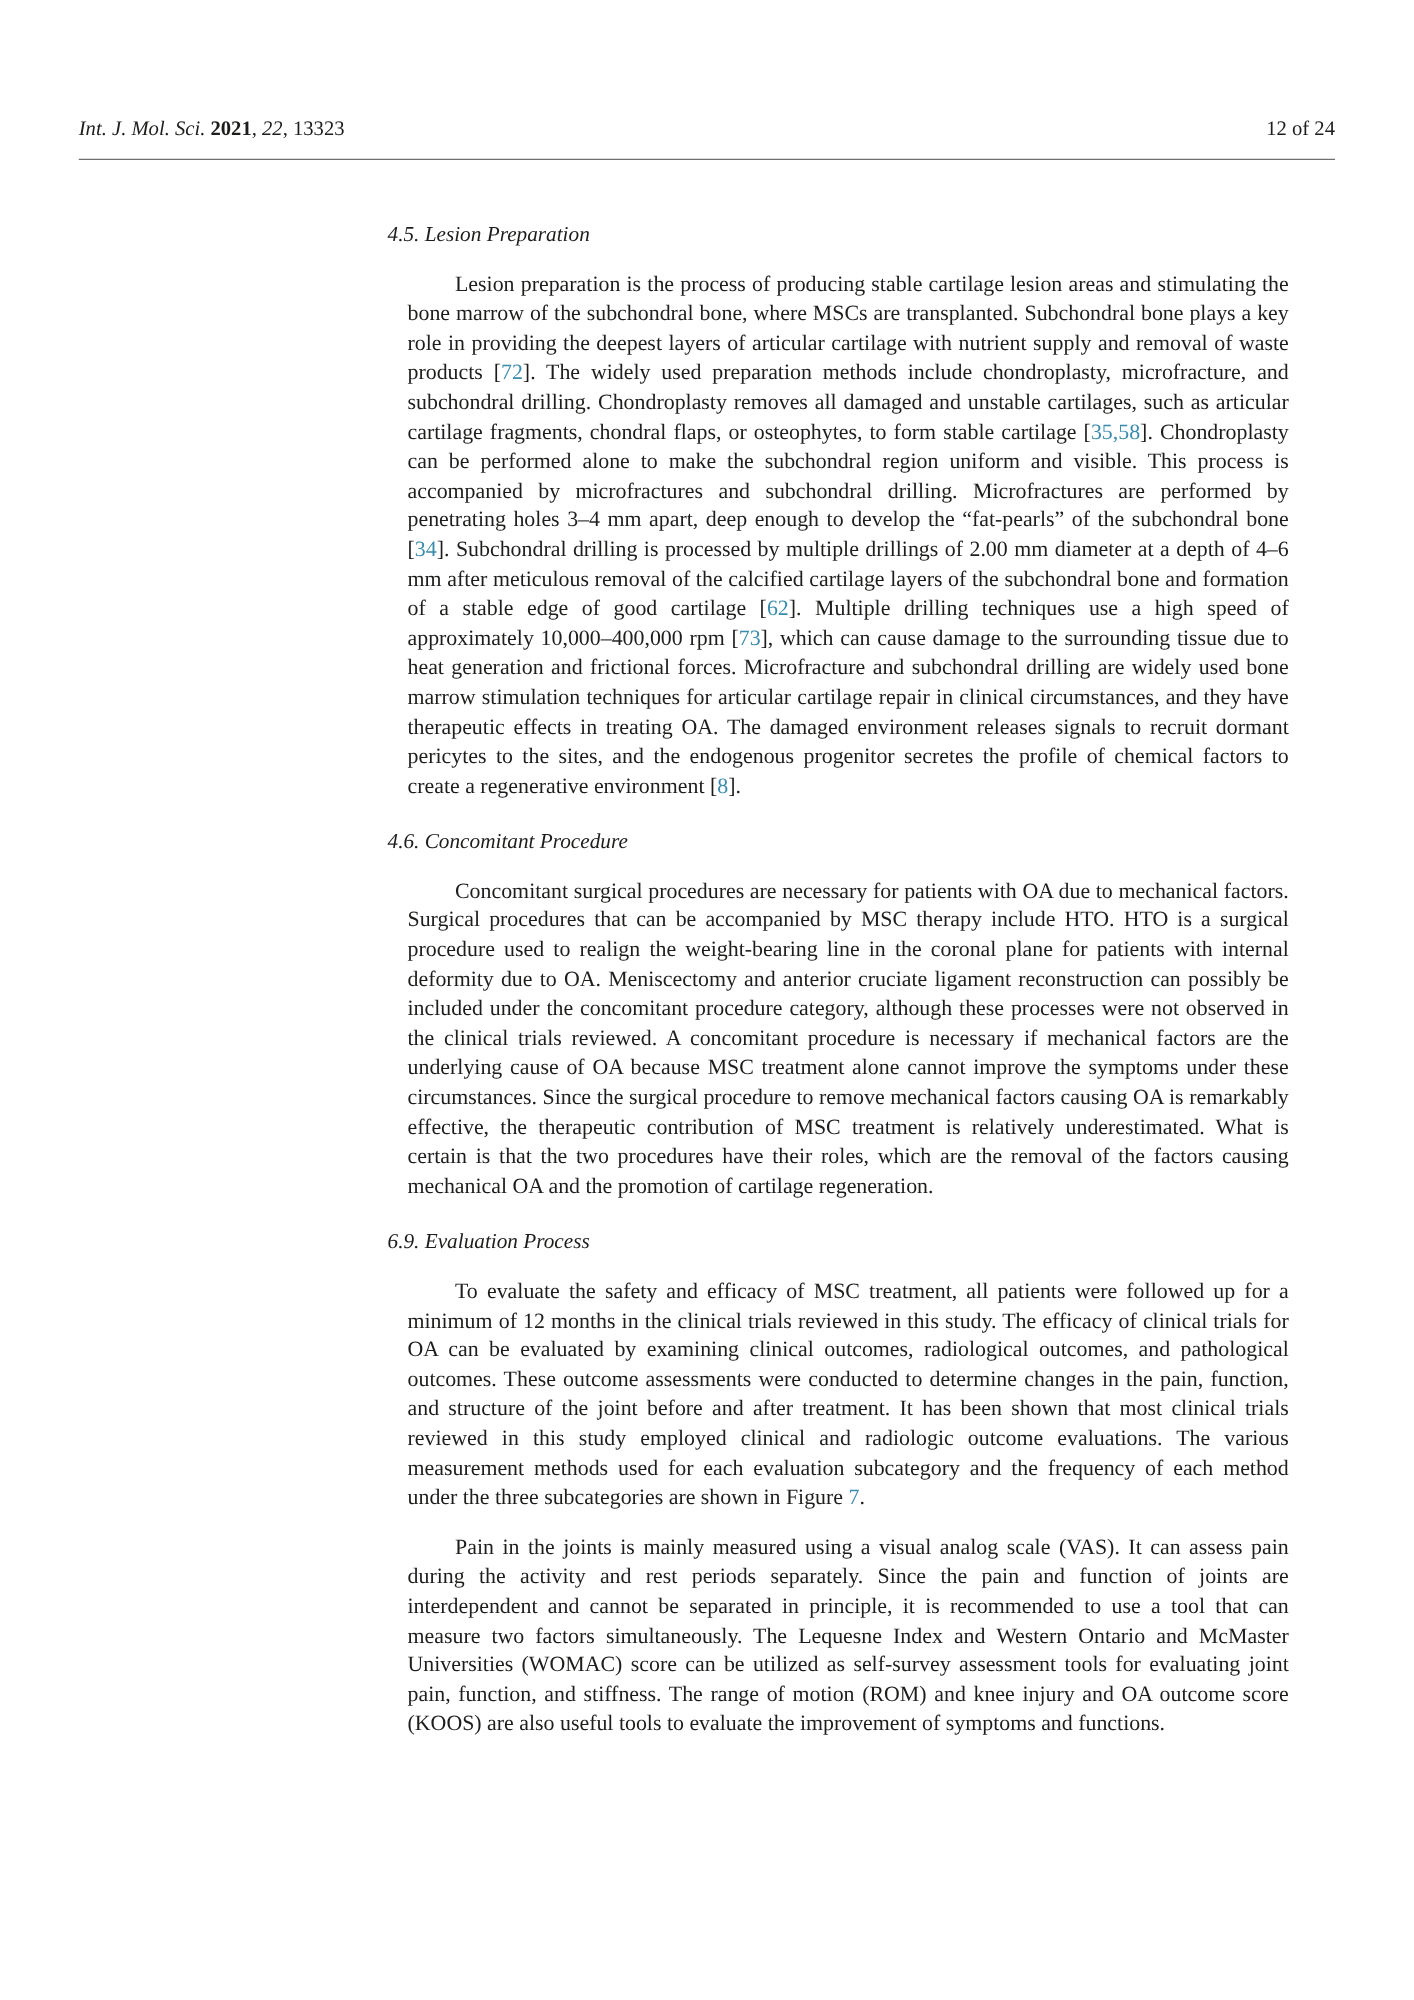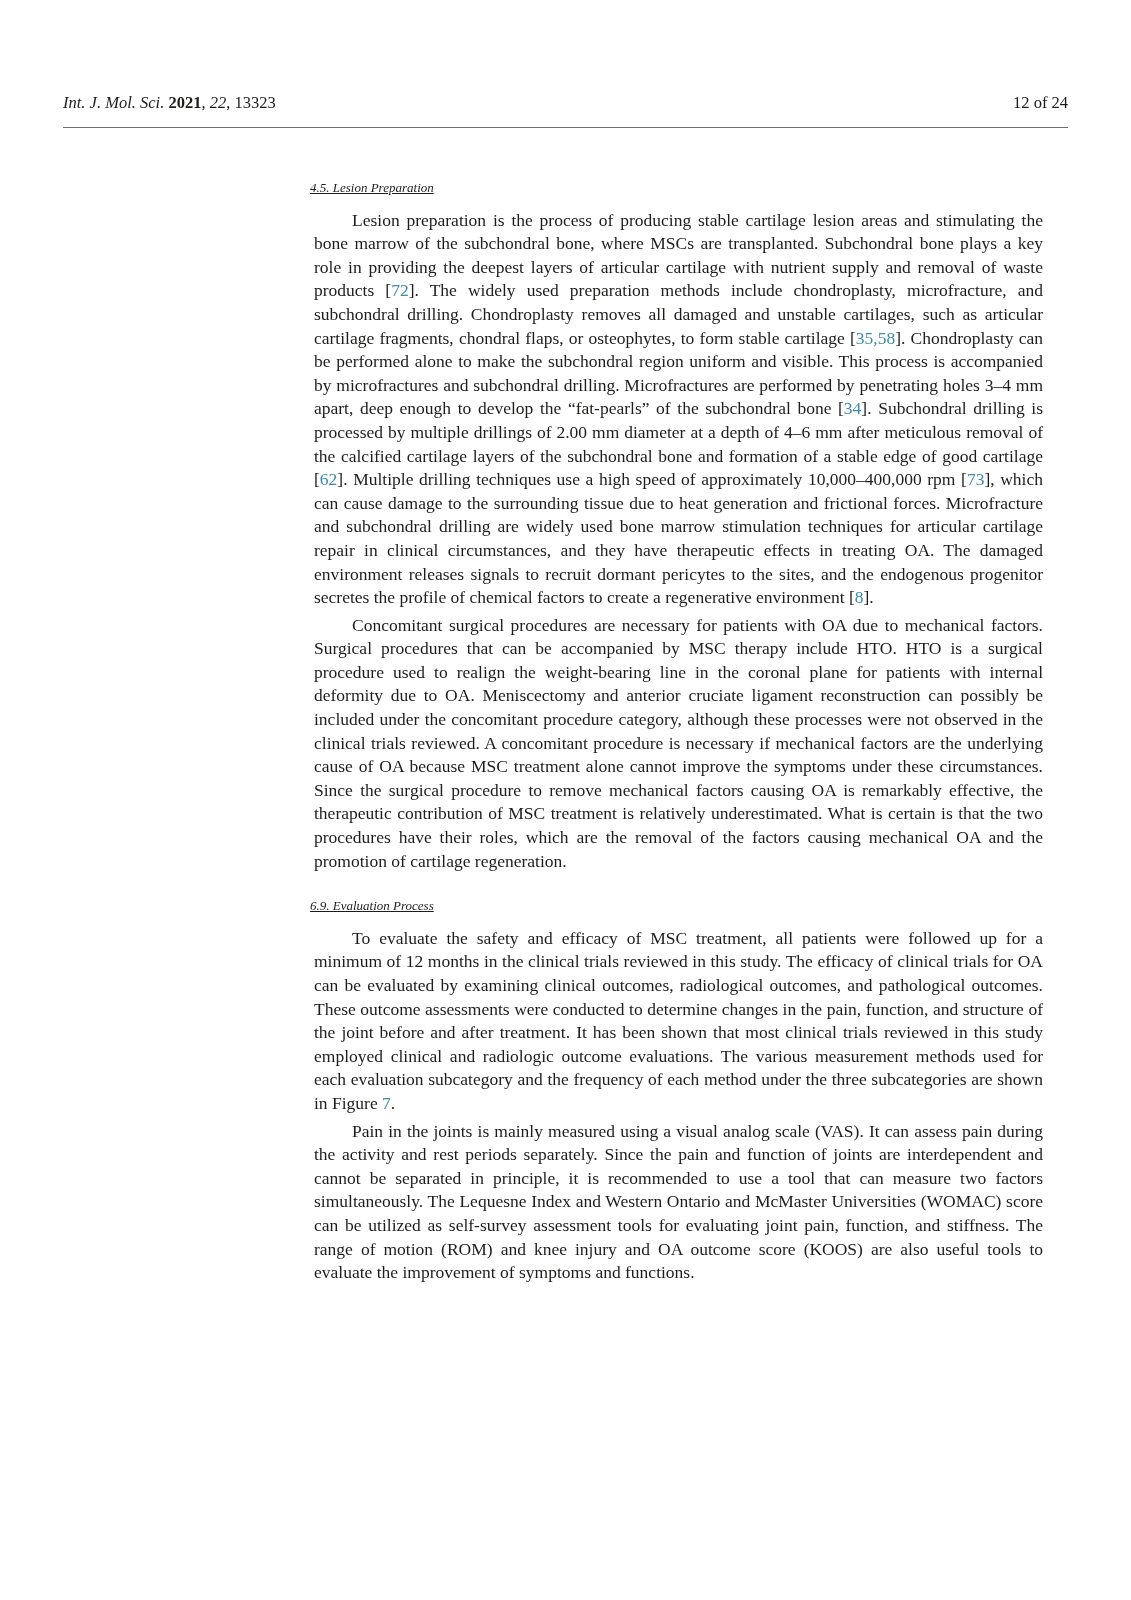--- a/index.html
+++ b/index.html
@@ -38,48 +38,48 @@
   .article-body {
     position: absolute;
     left: 310px;
     top: 170px;
     width: 737px;
     font-size: 17.5px;
     line-height: 23.6px;
     text-align: justify;
   }
   .article-body h2 {
-    font-size: 13px;
+    font-size: 17px;
     font-style: italic;
     font-weight: normal;
     margin: 21px 0 9px 0;
     text-align: left;
-    text-decoration: underline;
   }
   .article-body h2:first-child { margin-top: 6px; }
   .article-body p {
-    margin: 4px;
+    margin: 16px;
     text-indent: 38px;
   }
   .cite {
     color: var(--cite-color, #3a8bad);
     text-decoration: none;
     cursor: pointer;
   }
 </style>
 </head>
 <body>
 
 <div class="page">
   <header class="page-header">
     <span class="journal-citation"><span class="run-italic">Int. J. Mol. Sci. </span><span class="run-bold">2021</span><span class="run-normal">, </span><span class="run-italic">22</span><span class="run-normal">, 13323</span></span>
     <span class="page-folio">12 of 24</span>
   </header>
   <hr class="header-rule">
   <main class="article-body">
       <h2>4.5. Lesion Preparation</h2>
       <p>Lesion preparation is the process of producing stable cartilage lesion areas and stimulating the bone marrow of the subchondral bone, where MSCs are transplanted. Subchondral bone plays a key role in providing the deepest layers of articular cartilage with nutrient supply and removal of waste products [<a class="cite">72</a>]. The widely used preparation methods include chondroplasty, microfracture, and subchondral drilling. Chondroplasty removes all damaged and unstable cartilages, such as articular cartilage fragments, chondral flaps, or osteophytes, to form stable cartilage [<a class="cite">35,58</a>]. Chondroplasty can be performed alone to make the subchondral region uniform and visible. This process is accompanied by microfractures and subchondral drilling. Microfractures are performed by penetrating holes 3–4 mm apart, deep enough to develop the “fat-pearls” of the subchondral bone [<a class="cite">34</a>]. Subchondral drilling is processed by multiple drillings of 2.00 mm diameter at a depth of 4–6 mm after meticulous removal of the calcified cartilage layers of the subchondral bone and formation of a stable edge of good cartilage [<a class="cite">62</a>]. Multiple drilling techniques use a high speed of approximately 10,000–400,000 rpm [<a class="cite">73</a>], which can cause damage to the surrounding tissue due to heat generation and frictional forces. Microfracture and subchondral drilling are widely used bone marrow stimulation techniques for articular cartilage repair in clinical circumstances, and they have therapeutic effects in treating OA. The damaged environment releases signals to recruit dormant pericytes to the sites, and the endogenous progenitor secretes the profile of chemical factors to create a regenerative environment [<a class="cite">8</a>].</p>
+      <h2>4.6. Concomitant Procedure</h2>
       <p>Concomitant surgical procedures are necessary for patients with OA due to mechanical factors. Surgical procedures that can be accompanied by MSC therapy include HTO. HTO is a surgical procedure used to realign the weight-bearing line in the coronal plane for patients with internal deformity due to OA. Meniscectomy and anterior cruciate ligament reconstruction can possibly be included under the concomitant procedure category, although these processes were not observed in the clinical trials reviewed. A concomitant procedure is necessary if mechanical factors are the underlying cause of OA because MSC treatment alone cannot improve the symptoms under these circumstances. Since the surgical procedure to remove mechanical factors causing OA is remarkably effective, the therapeutic contribution of MSC treatment is relatively underestimated. What is certain is that the two procedures have their roles, which are the removal of the factors causing mechanical OA and the promotion of cartilage regeneration.</p>
       <h2>6.9. Evaluation Process</h2>
       <p>To evaluate the safety and efficacy of MSC treatment, all patients were followed up for a minimum of 12 months in the clinical trials reviewed in this study. The efficacy of clinical trials for OA can be evaluated by examining clinical outcomes, radiological outcomes, and pathological outcomes. These outcome assessments were conducted to determine changes in the pain, function, and structure of the joint before and after treatment. It has been shown that most clinical trials reviewed in this study employed clinical and radiologic outcome evaluations. The various measurement methods used for each evaluation subcategory and the frequency of each method under the three subcategories are shown in Figure <a class="cite">7</a>.</p>
       <p>Pain in the joints is mainly measured using a visual analog scale (VAS). It can assess pain during the activity and rest periods separately. Since the pain and function of joints are interdependent and cannot be separated in principle, it is recommended to use a tool that can measure two factors simultaneously. The Lequesne Index and Western Ontario and McMaster Universities (WOMAC) score can be utilized as self-survey assessment tools for evaluating joint pain, function, and stiffness. The range of motion (ROM) and knee injury and OA outcome score (KOOS) are also useful tools to evaluate the improvement of symptoms and functions.</p>
     </main>
 </div>
 
 </body></html>

